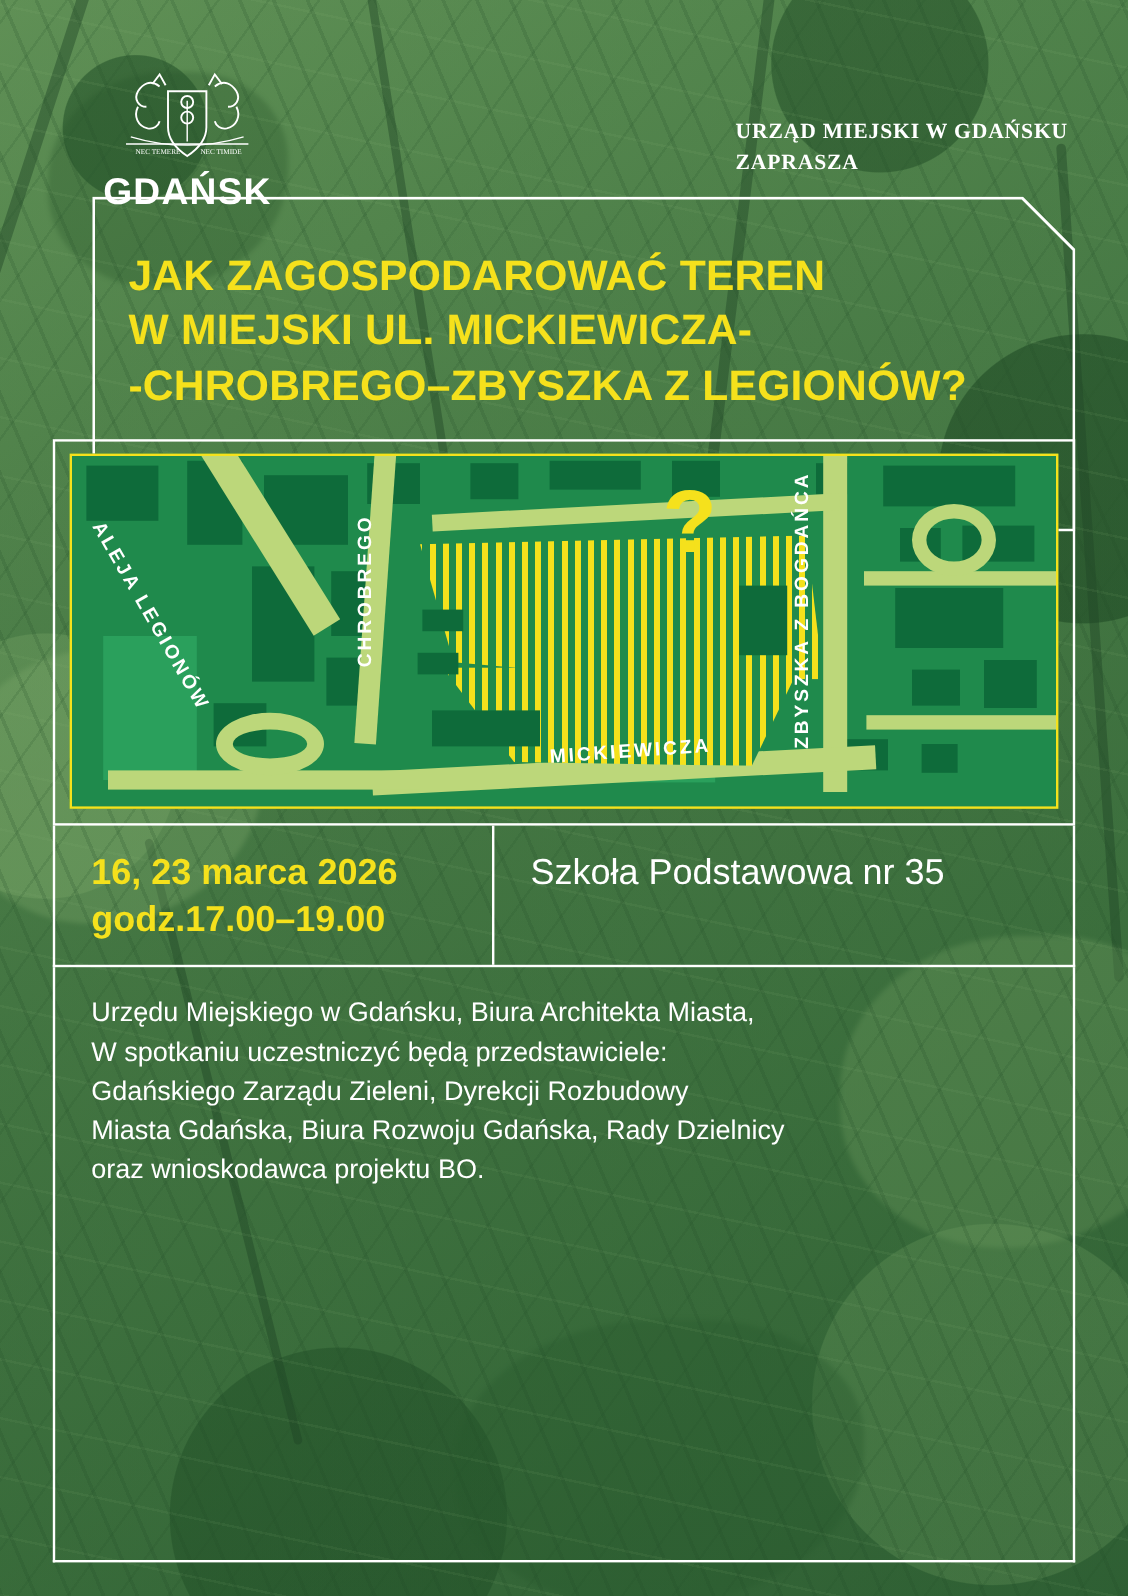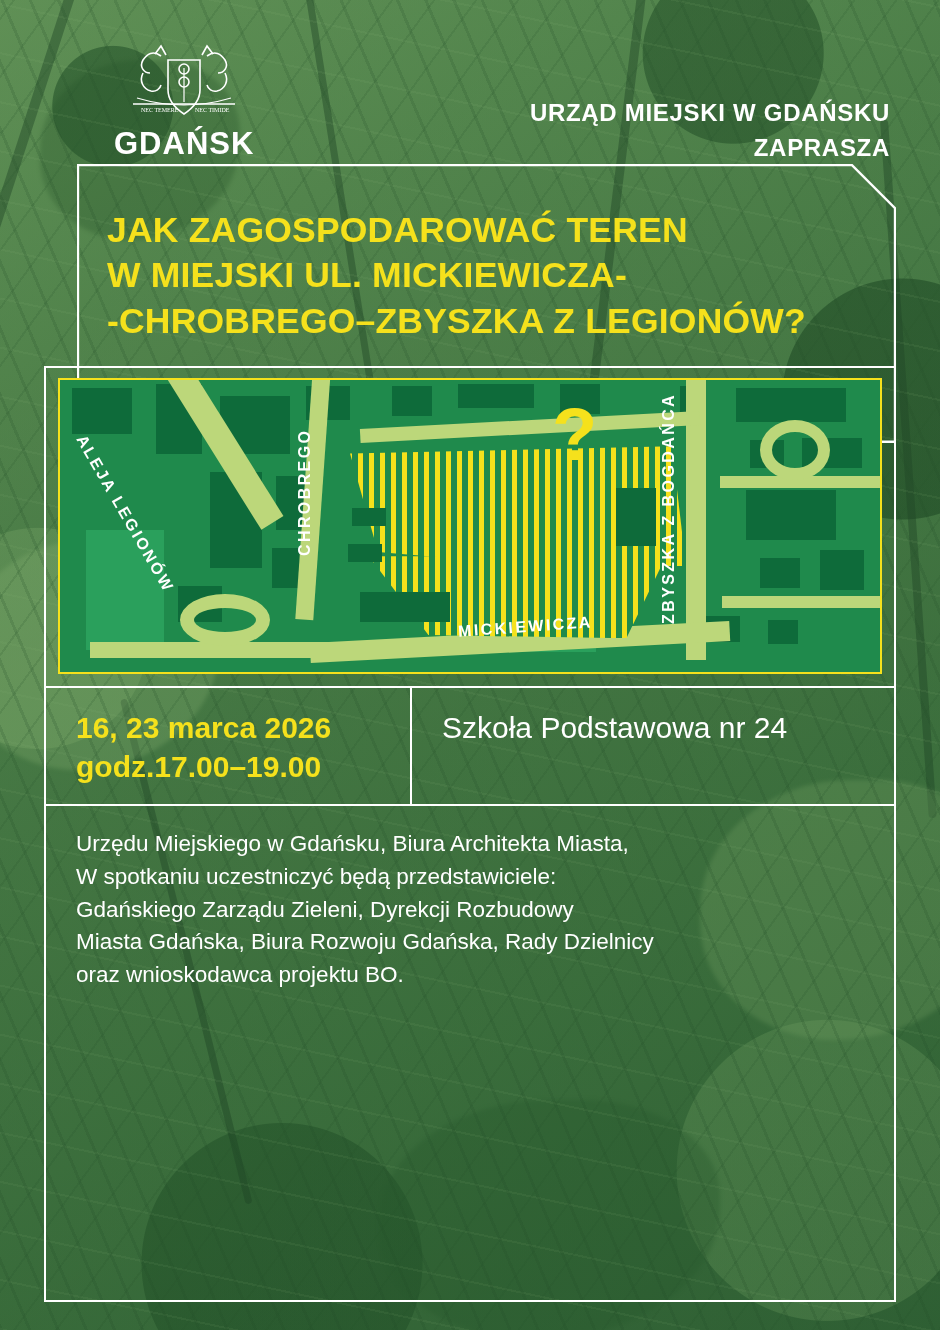--- a/index.html
+++ b/index.html
@@ -68,44 +68,44 @@
 
   
   .header {
     height: 130px;
     position: relative;
     flex: none;
   }
   .crest {
     position: absolute;
     left: 42px;
-    top: 4px;
+    top: 20px;
     width: 140px;
     text-align: right;
     color: #ffffff;
-    margin-left: 28px;
   }
   .crest .wordmark {
     font-size: 31px;
     font-weight: bold;
     letter-spacing: 1px;
     margin-top: 4px;
   }
   .crest svg { display: block; margin: 0 auto; }
 
   .office {
     position: absolute;
     right: 6px;
     top: 62px;
-    text-align: right;
-    color: #ffffff;
-    font-weight: bold;
-    font-size: 24px;
+    text-align: left;
+    color: #ffffff;
+    font-weight: bold;
+    font-size: 18px;
     letter-spacing: 0.7px;
     line-height: 1.45;
+    font-family: Liberation Serif, serif;
   }
 
   
   .panel {
     border: 2px solid #ffffff;
     position: relative;
   }
   .panel + .panel { border-top: none; }
 
   
@@ -326,21 +326,21 @@
     </div>
   </div>
 
 
   <div class="panel whenwhere">
     <div class="cell when">
       <div>16, 23 marca 2026</div>
       <div>godz.17.00–19.00</div>
     </div>
     <div class="cell where">
-      <div>Szkoła Podstawowa nr 24</div>
+      <div>Szkoła Podstawowa nr 35</div>
     </div>
   </div>
 
   <div class="panel participants">
     <div>Urzędu Miejskiego w  Gdańsku, Biura Architekta Miasta,</div>
     <div>W spotkaniu uczestniczyć będą przedstawiciele:</div>
     <div>Gdańskiego Zarządu Zieleni, Dyrekcji Rozbudowy</div>
     <div>Miasta Gdańska, Biura Rozwoju Gdańska, Rady Dzielnicy</div>
     <div>oraz wnioskodawca projektu BO.</div>
   </div>

